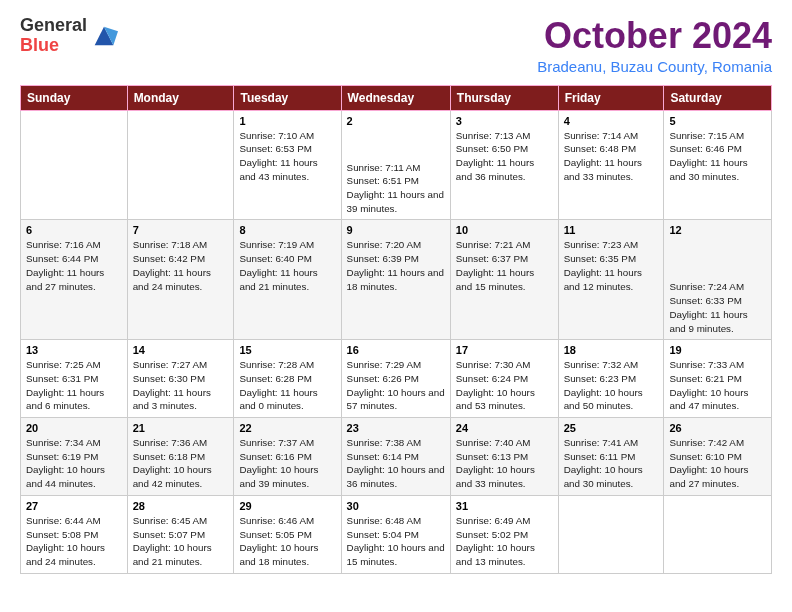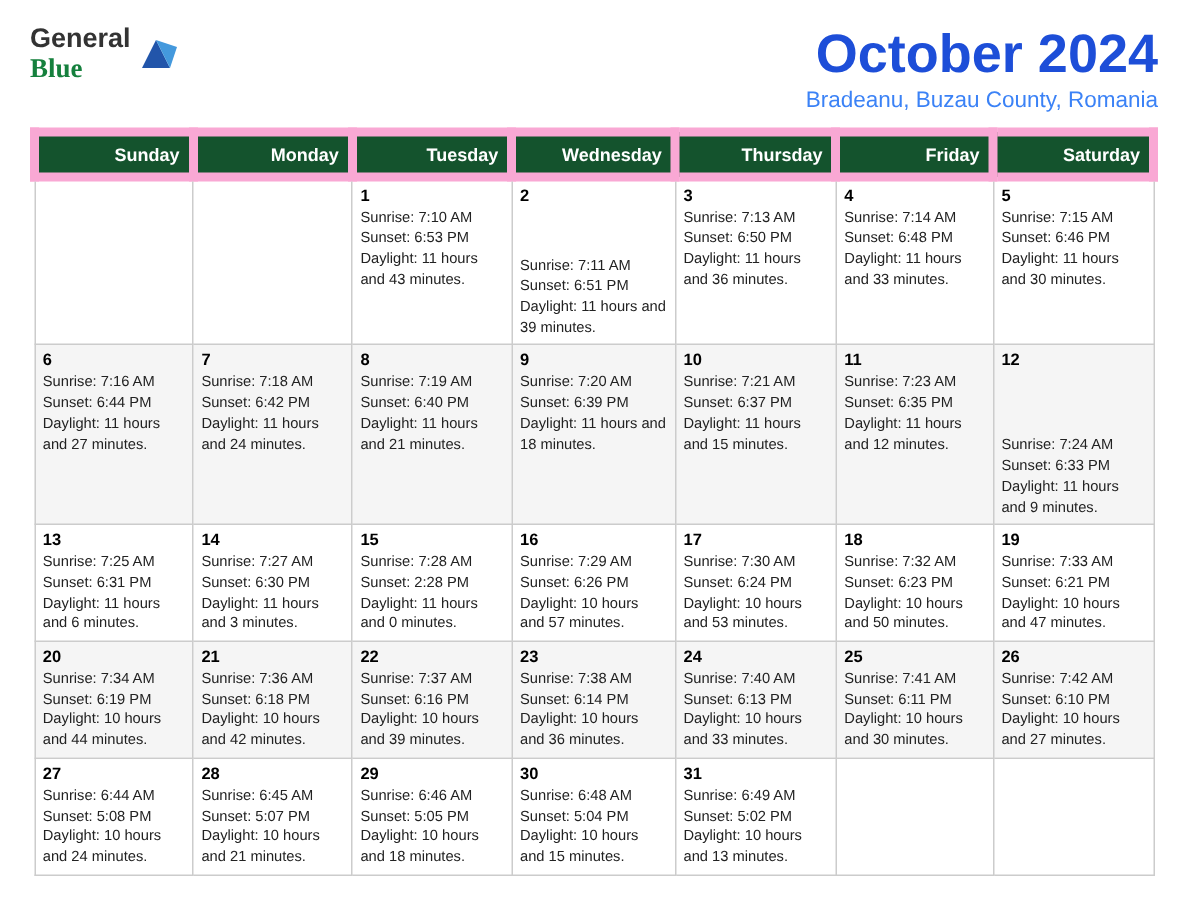--- a/index.html
+++ b/index.html
@@ -25,52 +25,52 @@
     .logo {
       display: flex;
       align-items: center;
     }
     .logo-text {
       font-size: 18px;
       font-weight: bold;
       line-height: 1.1;
     }
     .logo-general { color: #333; }
-    .logo-blue { color: #15803d; font-family: Liberation Serif, serif; }
+    .logo-blue { color: #ef4444; }
     .logo-icon {
       width: 28px;
       height: 28px;
       margin-left: 3px;
     }
     .title-block {
       text-align: right;
     }
     .month-title {
       font-size: 36px;
       font-weight: bold;
-      color: #1d4ed8;
+      color: #701a75;
       line-height: 1.1;
     }
     .location-title {
       font-size: 15px;
       color: #3b82f6;
       margin-top: 2px;
     }
     .calendar {
       width: 100%;
       border-collapse: collapse;
       font-size: 10.5px;
     }
     .calendar th {
-      background: #14532d;
+      background: #7f1d1d;
       color: #fff;
-      text-align: right;
+      text-align: left;
       padding: 5px 6px;
       font-size: 12px;
-      border: 6px solid #f9a8d4;
+      border: 1px solid #f9a8d4;
     }
     .calendar td {
       vertical-align: top;
       border: 1px solid #ccc;
       padding: 4px 5px;
       width: 113px;
       min-height: 75px;
       background: #fff;
     }
     .calendar tr:nth-child(even) td {
@@ -216,21 +216,21 @@
           </td>
           <td>
             <span class="day-number">14</span>
             <div class="day-info" style="white-space: pre-line;">Sunrise: 7:27 AM
 Sunset: 6:30 PM
 Daylight: 11 hours and 3 minutes.</div>
           </td>
           <td>
             <span class="day-number">15</span>
             <div class="day-info" style="white-space: pre-line;">Sunrise: 7:28 AM
-Sunset: 2:28 PM
+Sunset: 6:28 PM
 Daylight: 11 hours and 0 minutes.</div>
           </td>
           <td>
             <span class="day-number">16</span>
             <div class="day-info" style="white-space: pre-line;">Sunrise: 7:29 AM
 Sunset: 6:26 PM
 Daylight: 10 hours and 57 minutes.</div>
           </td>
           <td>
             <span class="day-number">17</span>

